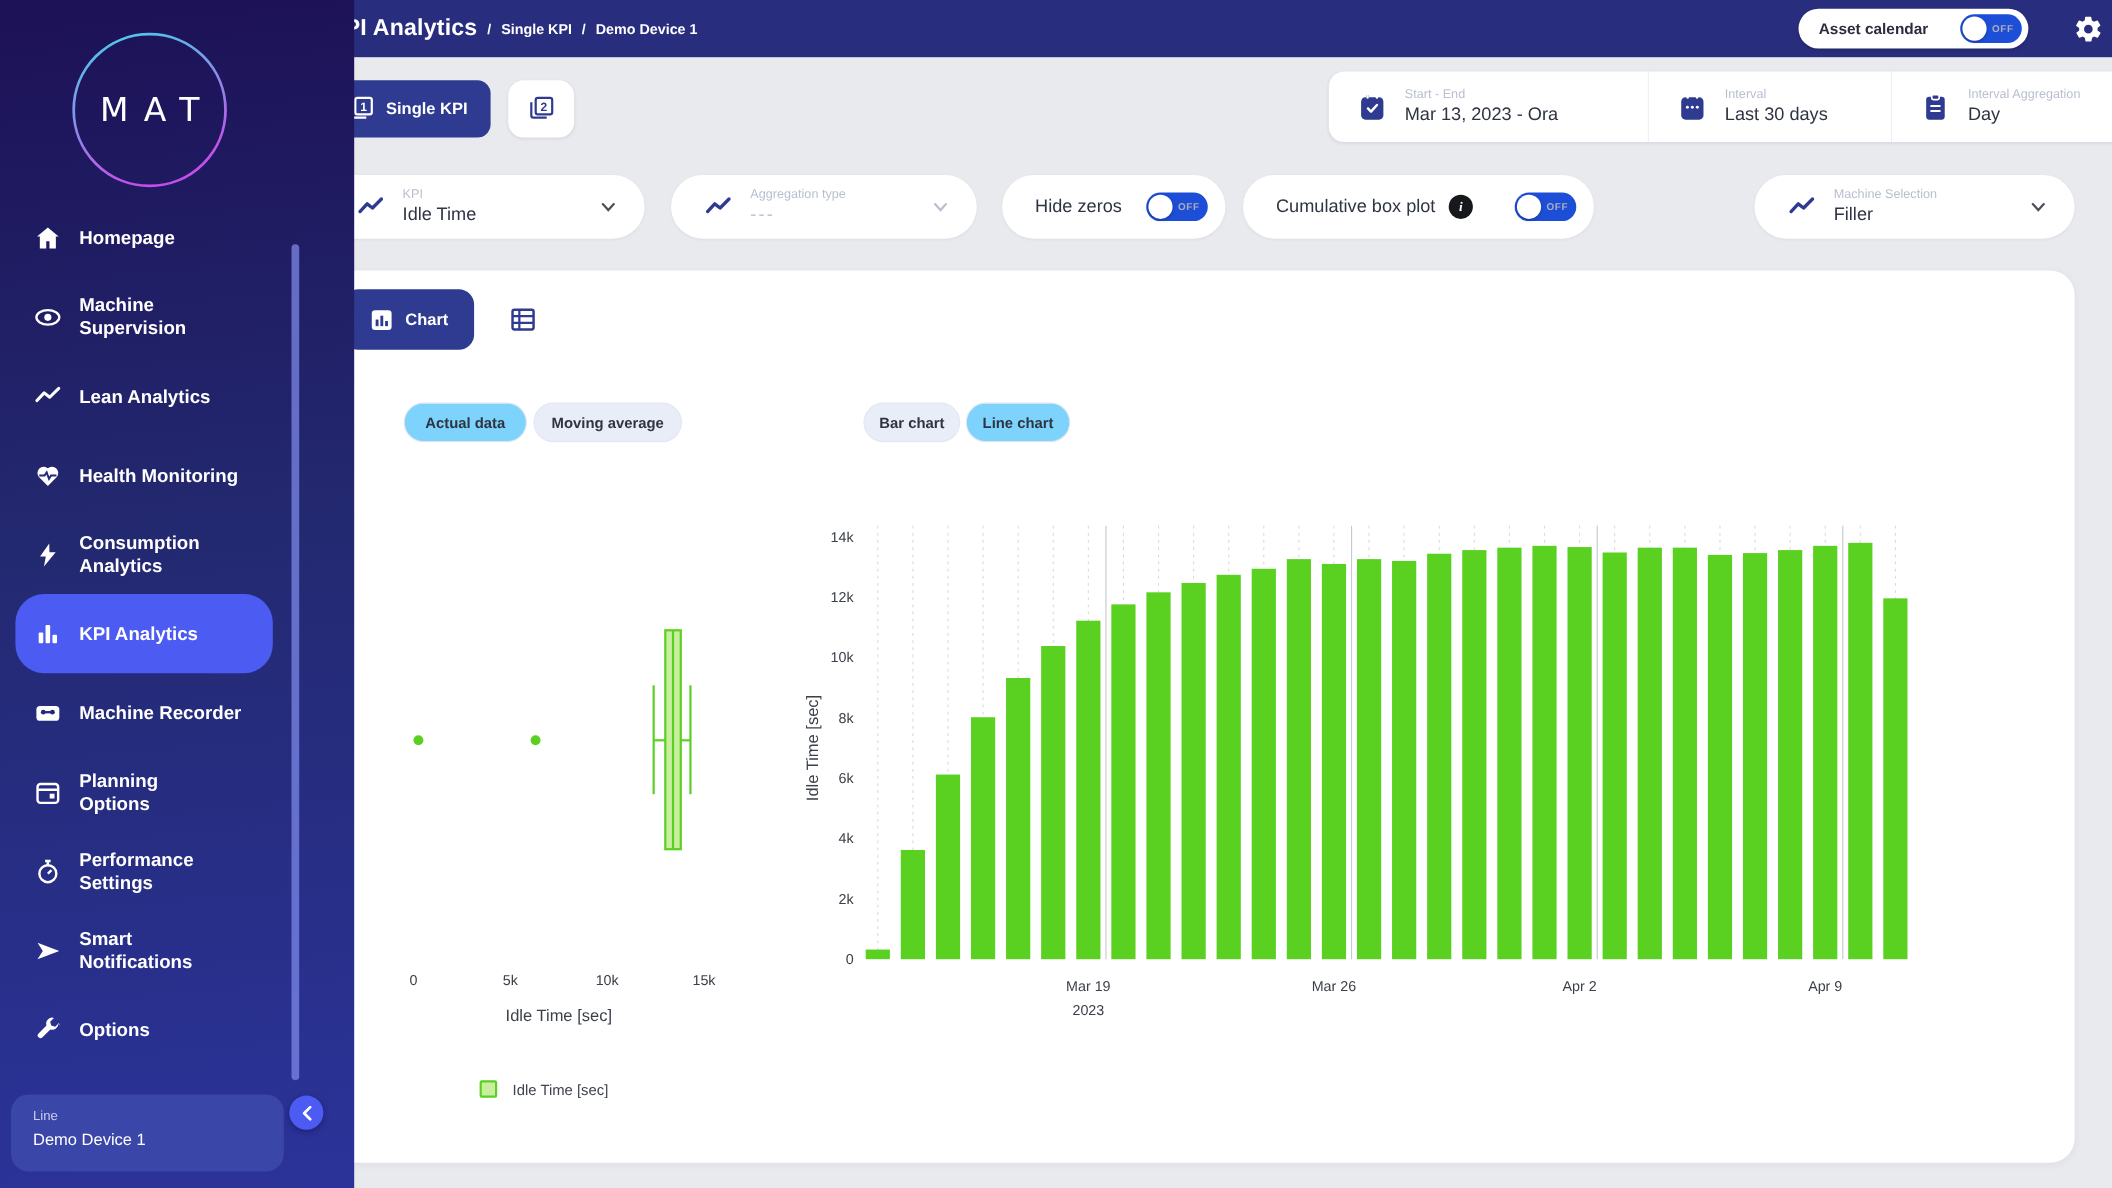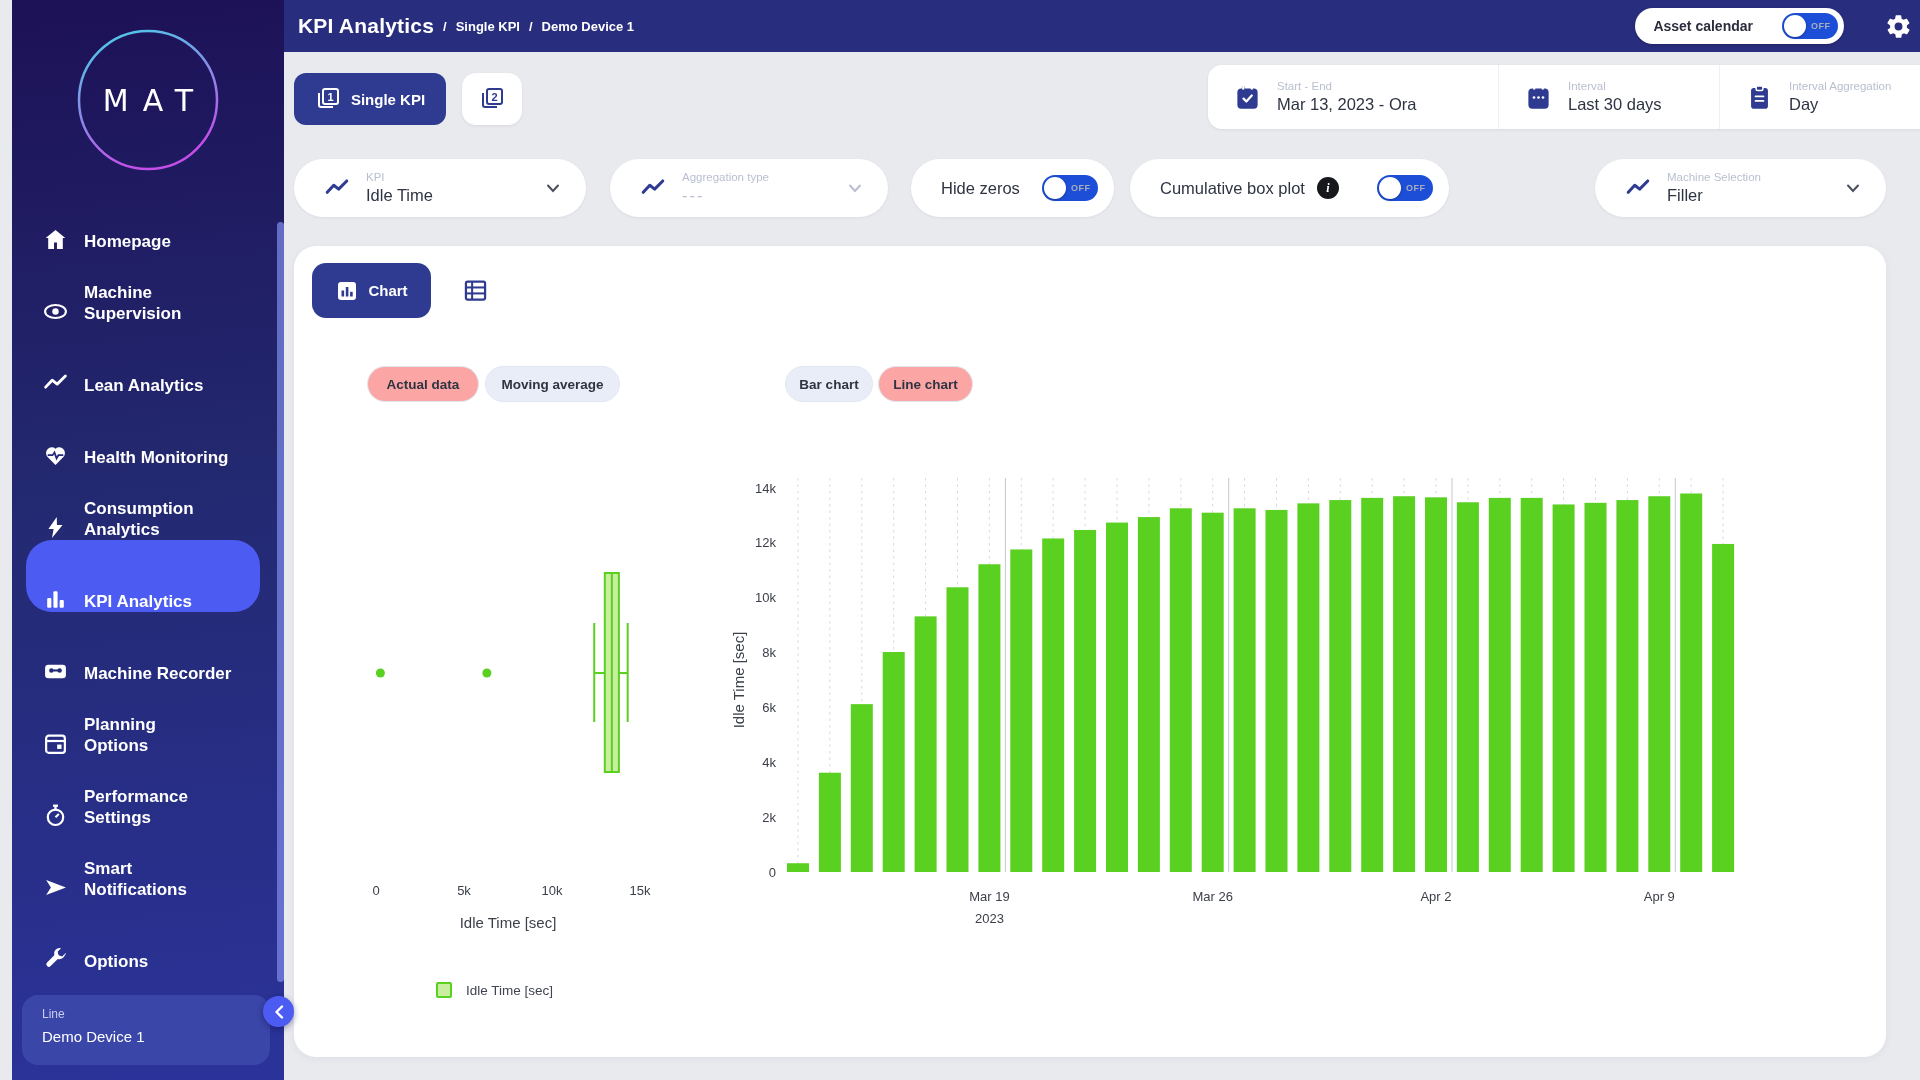--- a/index.html
+++ b/index.html
@@ -1,27 +1,27 @@
 <!DOCTYPE html>
 <html><head>
 <meta charset="utf-8">
 <style>
   *{margin:0;padding:0;box-sizing:border-box}
   html,body{width:1920px;height:1080px}
   body{font-family:"Liberation Sans",sans-serif;background:#e9eaee;overflow:hidden;position:relative}
   .abs{position:absolute}
 
   
-  .sidebar{position:absolute;left:12px;top:0;width:272px;height:1080px;
+  .sidebar{position:absolute;left:0;top:0;width:322px;height:1080px;
     background:linear-gradient(175deg,#1d1157 0%,#232970 45%,#2b339a 100%);z-index:3}
   .logo-wrap{position:absolute;left:64px;top:28px;width:144px;height:144px}
   .logo-text{position:absolute;left:0;top:0;width:100%;height:100%;display:flex;align-items:center;justify-content:center;
     color:#fff;font-size:30px;font-weight:400;letter-spacing:14px;text-indent:14px;font-family:"DejaVu Sans",sans-serif}
   .nav{position:absolute;left:0;top:180px;width:282px}
-  .nav-item{display:flex;align-items:flex-end;height:72px;margin:0 34px 0 14px;padding-left:16px;border-radius:26px;cursor:pointer}
+  .nav-item{display:flex;align-items:center;height:72px;margin:0 34px 0 14px;padding-left:16px;border-radius:26px;cursor:pointer}
   .nav-item.active{background:#4c5cf2}
   .nav-icon{width:26px;height:26px;margin-right:16px;flex:0 0 26px;display:flex;align-items:center;justify-content:center}
   .nav-icon svg{width:25px;height:25px;fill:#fff}
   .nav-label{color:#fff;font-size:17px;font-weight:700;line-height:21px}
   .nav-label .nl{display:block}
   .side-scrollbar{position:absolute;left:265px;top:222px;width:7px;height:760px;background:#7b87e6;opacity:.75;border-radius:4px}
   .line-card{position:absolute;left:10px;top:995px;width:248px;height:70px;background:#3a46a8;border-radius:16px;padding:12px 20px;cursor:pointer}
   .line-card .lc-label{font-size:12px;color:#c9cdf0;margin-bottom:7px}
   .line-card .lc-value{font-size:15px;color:#fff}
   .collapse-btn{position:absolute;left:263px;top:996px;width:31px;height:31px;border-radius:50%;background:#4c5cf2;border:none;
@@ -71,21 +71,21 @@
   .f-text{font-size:16.5px;color:#2e3442;margin-left:30px}
   .info-dot{width:22px;height:22px;border-radius:50%;background:#17181c;color:#fff;font-size:12px;font-weight:700;
     display:flex;align-items:center;justify-content:center;margin-left:12px;cursor:pointer;font-family:"Liberation Serif",serif;font-style:italic}
 
   
   .panel{position:absolute;left:294px;top:246px;width:1592px;height:811px;background:#fff;border-radius:22px;
     box-shadow:0 2px 8px rgba(20,30,80,.05)}
   .chart-tab{position:absolute;left:18px;top:17px;width:119px;height:55px;background:#2e3b90;border:none;border-radius:14px;
     display:flex;align-items:center;justify-content:center;gap:9px;color:#fff;font-size:15px;font-weight:700;cursor:pointer;font-family:inherit}
   .table-btn{position:absolute;left:168px;top:31px;width:27px;height:27px;background:none;border:none;cursor:pointer}
-  .mode-btn{position:absolute;top:120px;height:36px;border-radius:18px;border:1px solid #e1e5f0;background:#fca5a5;
+  .mode-btn{position:absolute;top:120px;height:36px;border-radius:18px;border:1px solid #e1e5f0;background:#7dd3fc;
     font-size:13.5px;font-weight:700;color:#2e3442;cursor:pointer;font-family:inherit}
   .mode-btn.sel{background:#e9edf7;border-color:#e2e7f3}
   .legend{position:absolute;left:142px;top:736px;display:flex;align-items:center;gap:14px;cursor:pointer}
   .legend-swatch{width:16px;height:16px;background:#c9ee9f;border:2px solid #5ad021;border-radius:2px}
   .legend-label{font-size:13.5px;color:#3f4450}
 
   
   text{font-family:"Liberation Sans",sans-serif}
   .tick{font-size:13px;fill:#3c4049;text-anchor:middle}
   .ytick{font-size:13px;fill:#3c4049;text-anchor:end}

